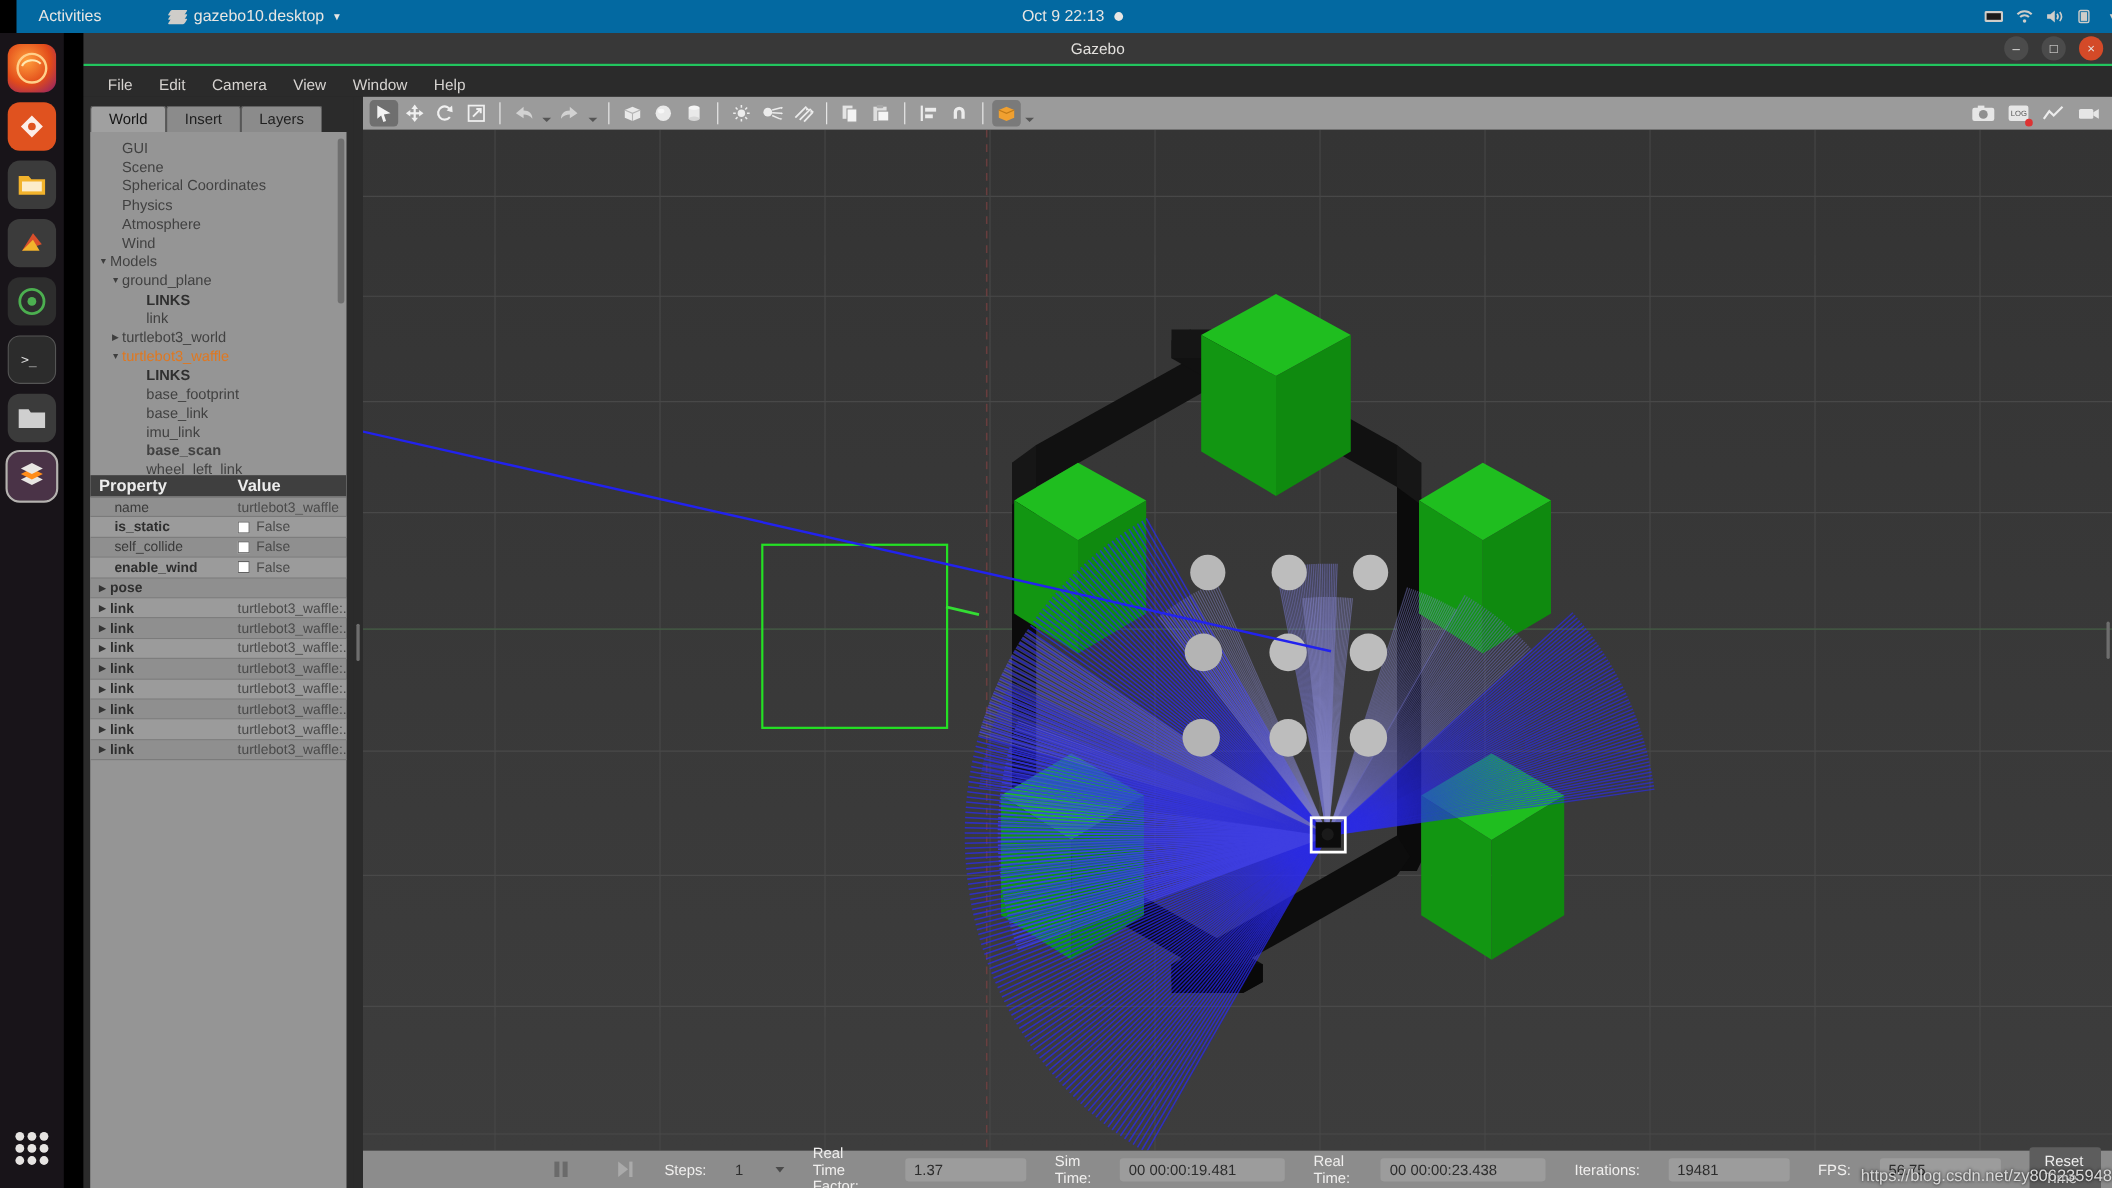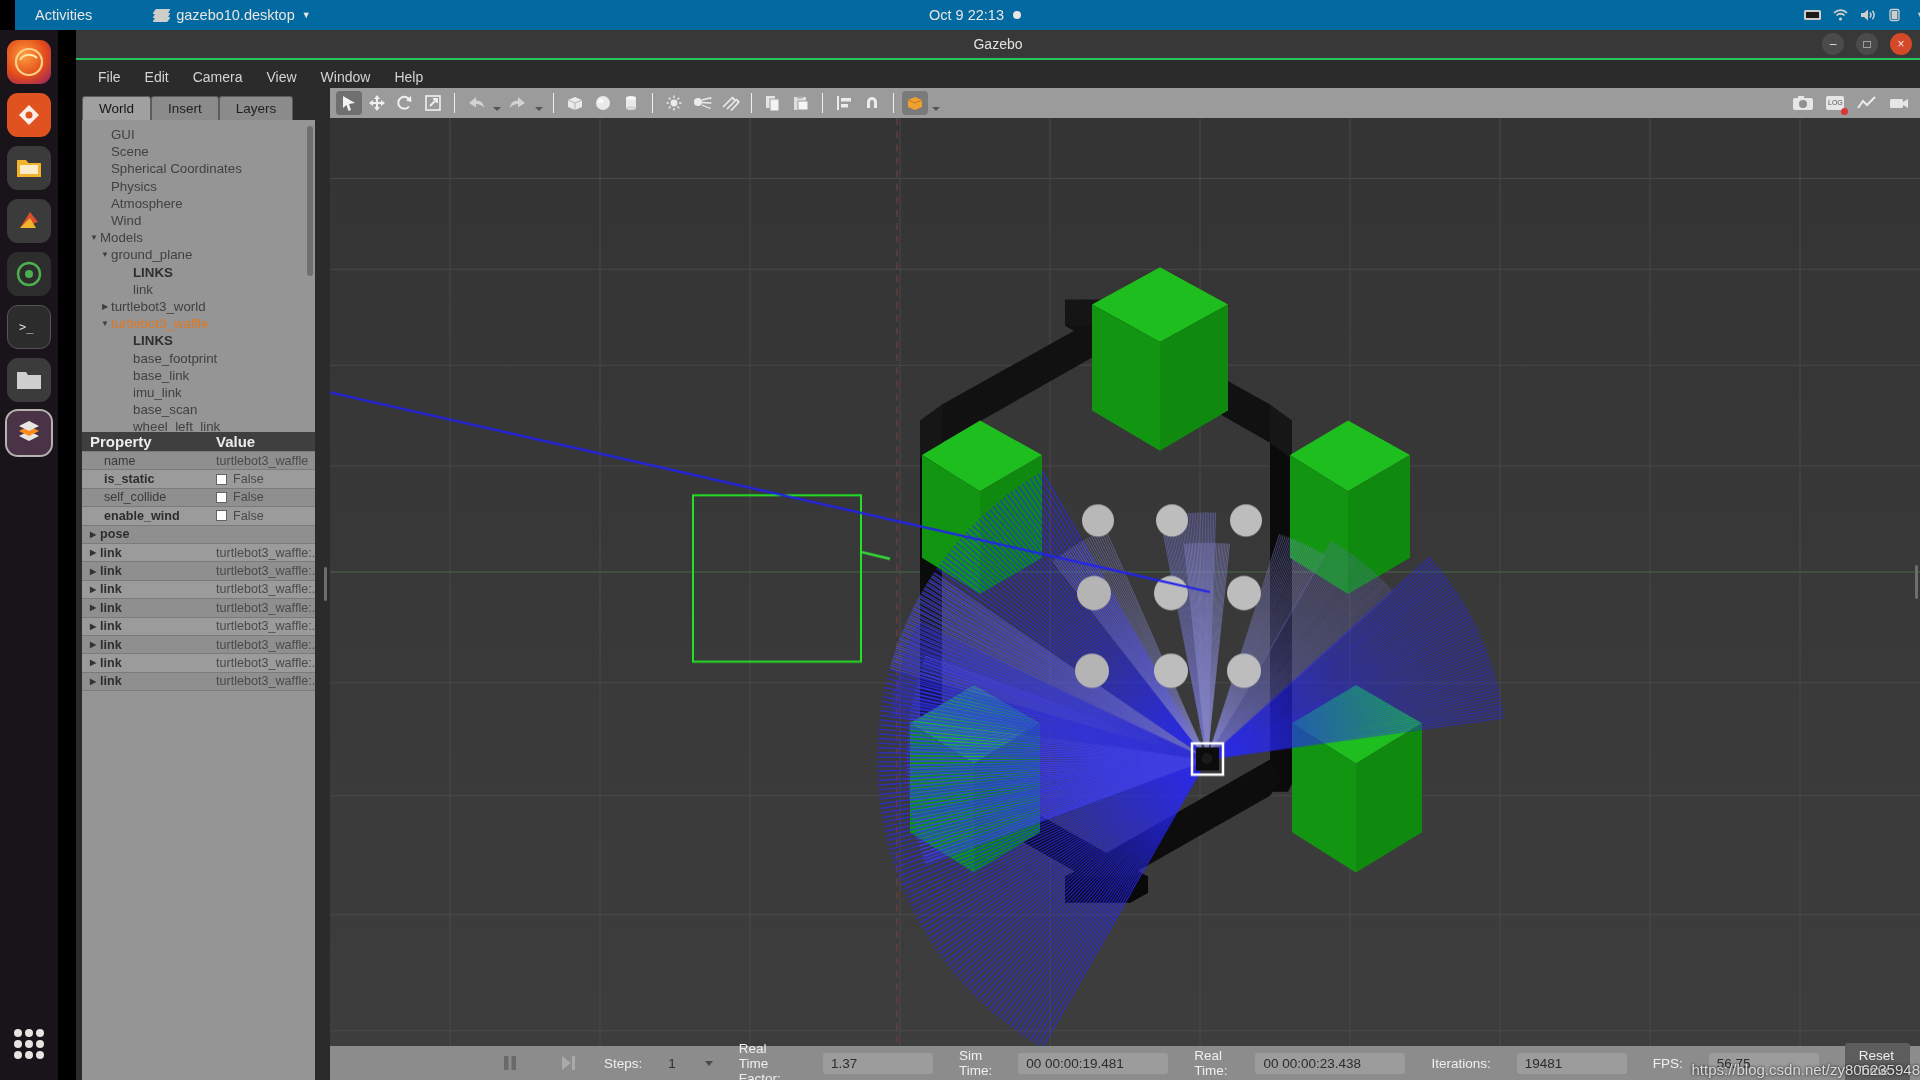--- a/index.html
+++ b/index.html
@@ -320,21 +320,21 @@
               <span class="lbl">base_footprint</span>
             </div>
             <div class="node" style="padding-left: 33px;">
               <span class="arrow"></span>
               <span class="lbl">base_link</span>
             </div>
             <div class="node" style="padding-left: 33px;">
               <span class="arrow"></span>
               <span class="lbl">imu_link</span>
             </div>
-            <div class="node" style="padding-left: 33px;">
+            <div class="node" style="padding-left: 33px; font-weight: bold;">
               <span class="arrow"></span>
               <span class="lbl">base_scan</span>
             </div>
             <div class="node" style="padding-left: 33px;">
               <span class="arrow"></span>
               <span class="lbl">wheel_left_link</span>
             </div>
           </div>
         <div id="tree-scroll"></div>
         <div id="prop">

